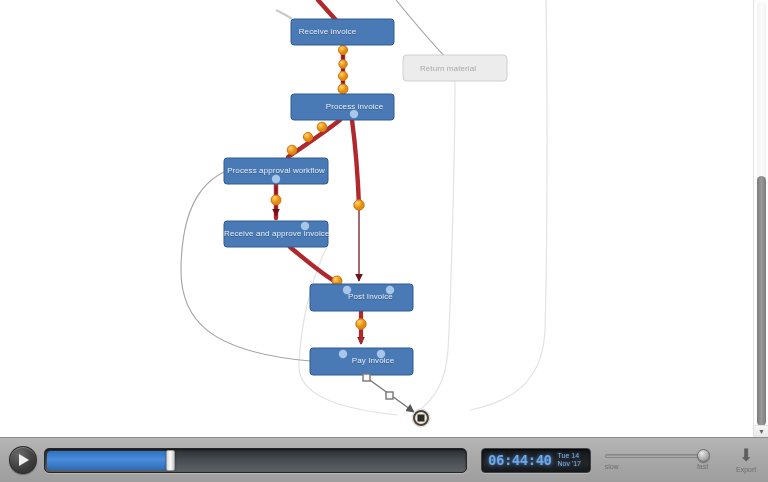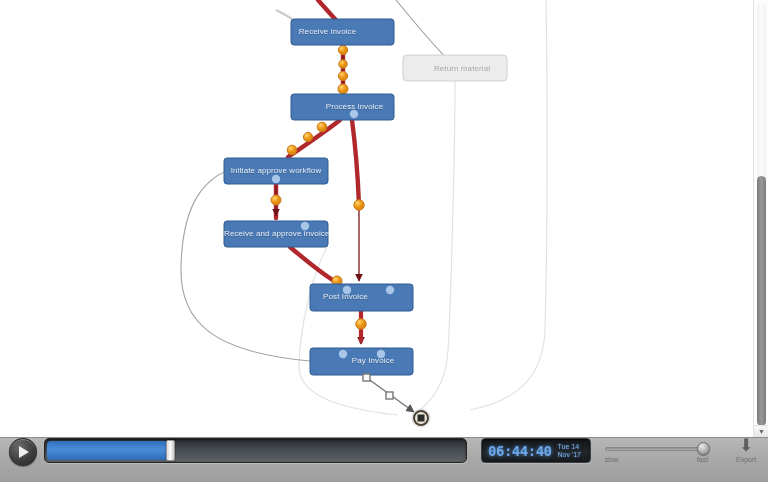--- a/index.html
+++ b/index.html
@@ -60,21 +60,21 @@
     display: flex; align-items: center; justify-content: center;
     color: #666; font-size: 7px; line-height: 1;
   }
 
   
   #toolbar {
     position: absolute; left: 0; bottom: 0;
     width: 768px; height: 45px;
     background: linear-gradient(to bottom,#b6b6b6 0%,#a9a9a9 45%,#9e9e9e 100%);
     border-top: 1px solid #8d8d8d;
-    display: flex; align-items: flex-start;
+    display: flex; align-items: center;
   }
 
   .play-btn {
     margin-left: 9px;
     width: 28px; height: 28px; border-radius: 50%;
     background: radial-gradient(circle at 35% 28%,#6a6a6a,#3a3a3a 62%,#2b2b2b);
     border: 1px solid #2a2a2a;
     box-shadow: inset 0 1px 1px rgba(255,255,255,.3), 0 1px 1px rgba(0,0,0,.35);
     display: flex; align-items: center; justify-content: center;
     cursor: pointer;
@@ -280,25 +280,25 @@
       </g>
 
       <g>
         <circle cx="421" cy="418" r="9" fill="#ffffff" stroke="#d6d6d6" stroke-width="1"></circle>
         <circle cx="421" cy="418" r="7" fill="#efe9dd" stroke="#4a4034" stroke-width="2"></circle>
         <rect x="417.5" y="414.5" width="7" height="7" fill="#2b2b2b"></rect>
       </g>
     </svg>
 
     <div class="node-label" style="left:276px; top:27px; width:103px;">Receive invoice</div>
-    <div class="node-label inactive" style="left:410px; top:64px; width:104px;">Return material</div>
+    <div class="node-label inactive" style="left:396px; top:64px; width:104px;">Return material</div>
     <div class="node-label" style="left:291px; top:102px; width:103px;padding-left:24px;">Process invoice</div>
-    <div class="node-label" style="left:224px; top:166px; width:104px;">Initiate approve workflow</div>
+    <div class="node-label" style="left:224px; top:166px; width:104px;">Process approval workflow</div>
     <div class="node-label" style="left:224px; top:229px; width:104px;">Receive and approve invoice</div>
-    <div class="node-label" style="left:294px; top:292px; width:103px;">Post Invoice</div>
+    <div class="node-label" style="left:319px; top:292px; width:103px;">Post Invoice</div>
     <div class="node-label" style="left:310px; top:356px; width:103px;padding-left:23px;">Pay Invoice</div>
   </div>
 
   <div id="vscroll">
     <div class="track"></div>
     <div class="thumb"></div>
     <div class="arrow">▼</div>
   </div>
 
   <div id="toolbar">

